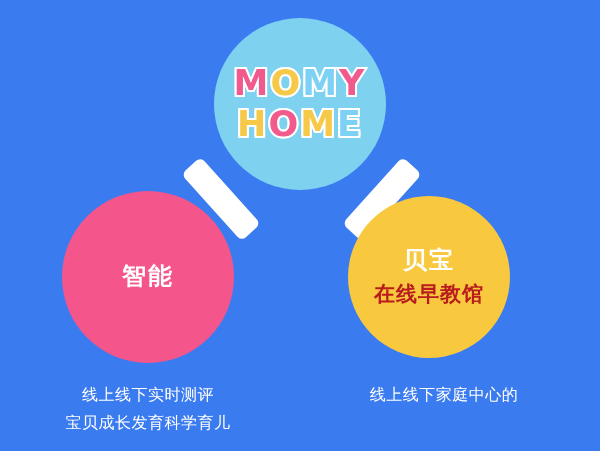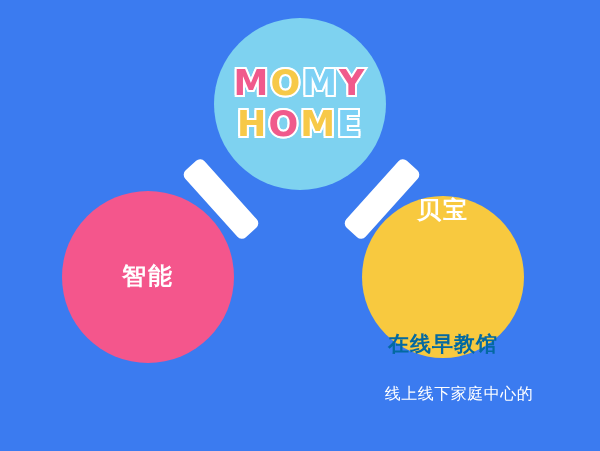--- a/index.html
+++ b/index.html
@@ -59,23 +59,22 @@
   }
   #bubble-left {
     width: 172px;
     height: 172px;
     left: 62px;
     top: 191px;
   }
   #bubble-right {
     width: 162px;
     height: 162px;
-    left: 362px;
+    left: 348px;
     top: 196px;
-    justify-content: space-between;
   }
   .logo-line {
     font-family: "DejaVu Sans", sans-serif;
     font-weight: bold;
     font-size: 35px;
     letter-spacing: 2px;
     line-height: 1.18;
     display: flex;
     justify-content: center;
   }
@@ -92,44 +91,43 @@
   .bubble-title {
     font-family: "DejaVu Sans", sans-serif;
     color: #ffffff;
     font-weight: bold;
     font-size: 24px;
     line-height: 1.22;
     letter-spacing: 2px;
   }
   .bubble-sub {
     font-family: "DejaVu Sans", sans-serif;
-    color: #0369a1;
+    color: #b91c1c;
     font-weight: bold;
     font-size: 21px;
     letter-spacing: 1px;
     margin-top: 4px;
   }
   .caption {
     position: absolute;
     color: #ffffff;
     font-family: "DejaVu Sans", sans-serif;
     font-size: 16px;
     line-height: 1.75;
     text-align: center;
     letter-spacing: 0.5px;
     width: 260px;
   }
   #caption-left {
     left: 18px;
     top: 381px;
   }
   #caption-right {
-    left: 329px;
+    left: 314px;
     top: 381px;
-    font-family: Liberation Mono, monospace;
   }
   .caption div {
     white-space: nowrap;
   }
 </style>
 </head>
 <body style="background: rgb(59, 123, 240);">
 
 <div id="stage">
 
@@ -153,18 +151,22 @@
 
   <div class="bubble" id="bubble-left" style="background: rgb(244, 86, 140);">
     <div class="bubble-title">智能</div>
   </div>
 
   <div class="bubble" id="bubble-right" style="background: rgb(248, 201, 63);">
     <div class="bubble-title">贝宝</div>
     <div class="bubble-sub">在线早教馆</div>
   </div>
 
+  <div class="caption" id="caption-left">
+    <div>线上线下实时测评</div>
+    <div>宝贝成长发育科学育儿</div>
+  </div>
 
   <div class="caption" id="caption-right">
     <div>线上线下家庭中心的</div>
   </div>
 
 </div>
 
 </body></html>

